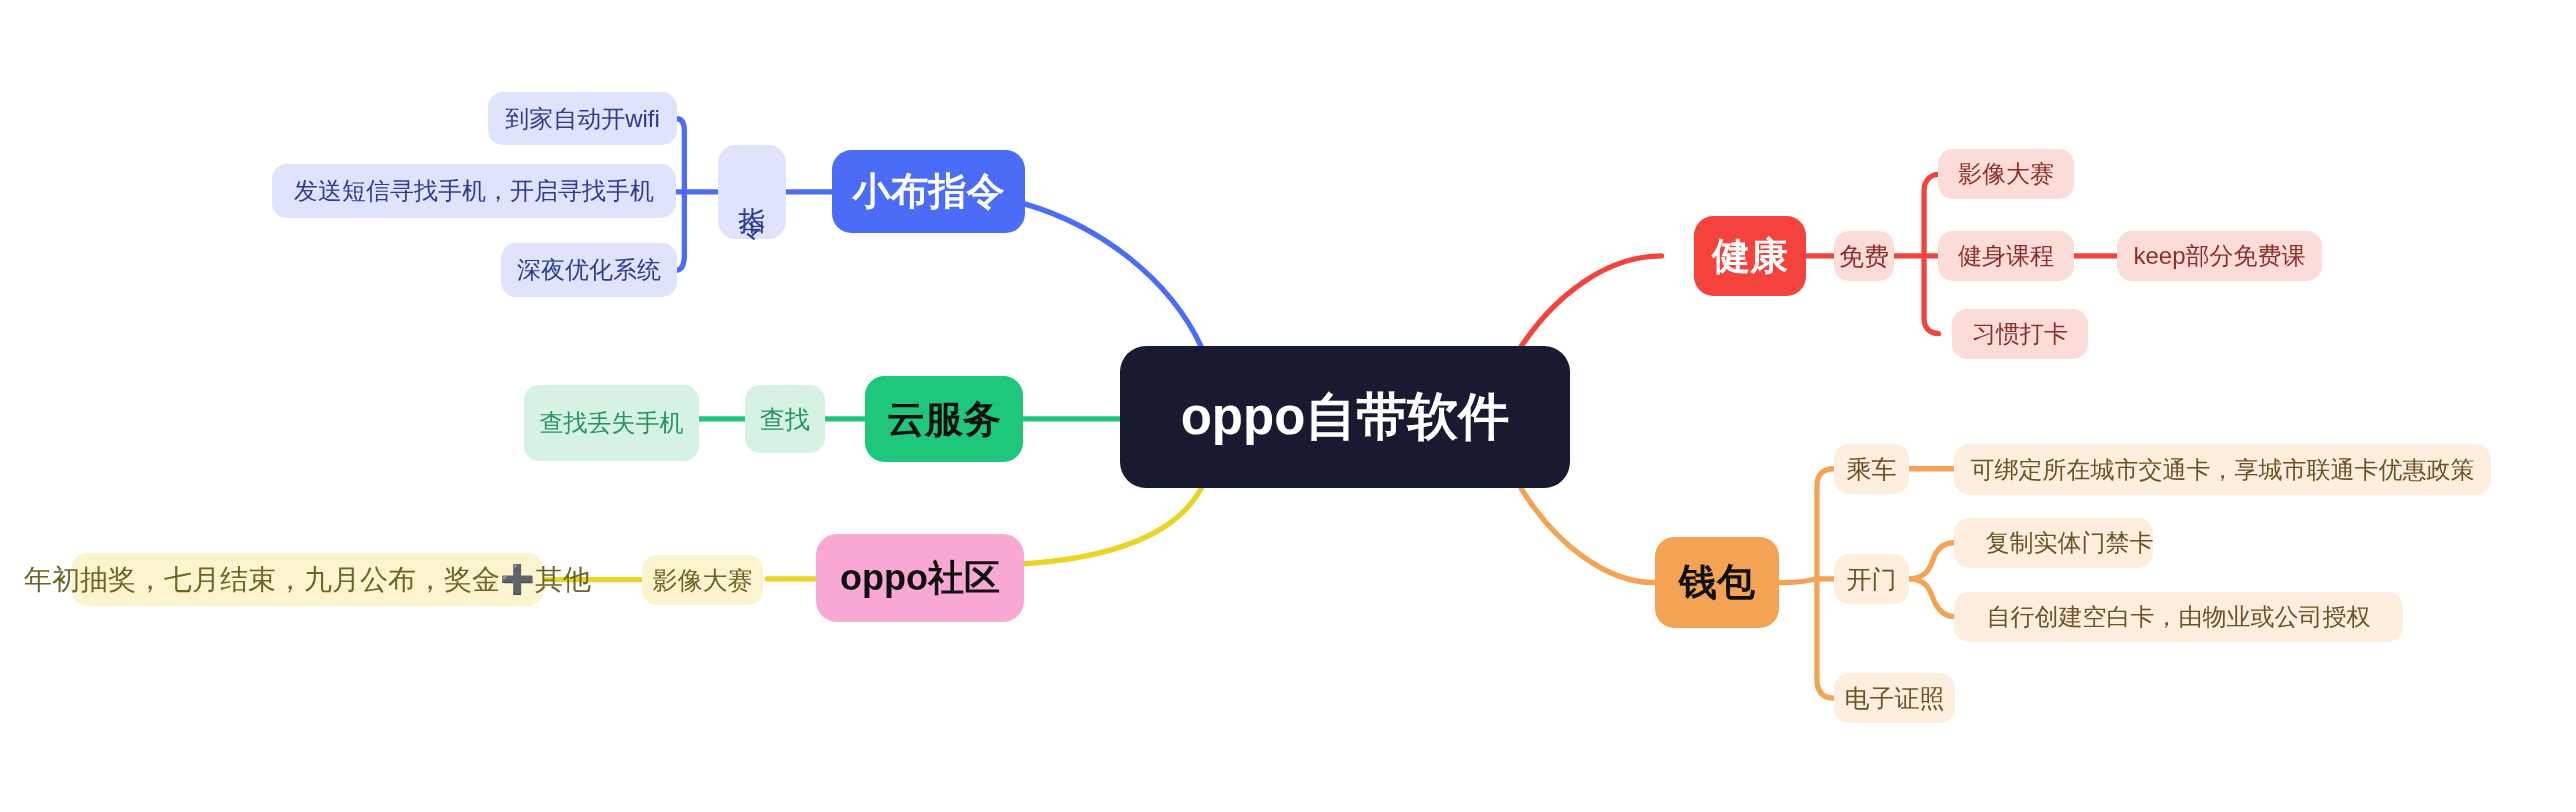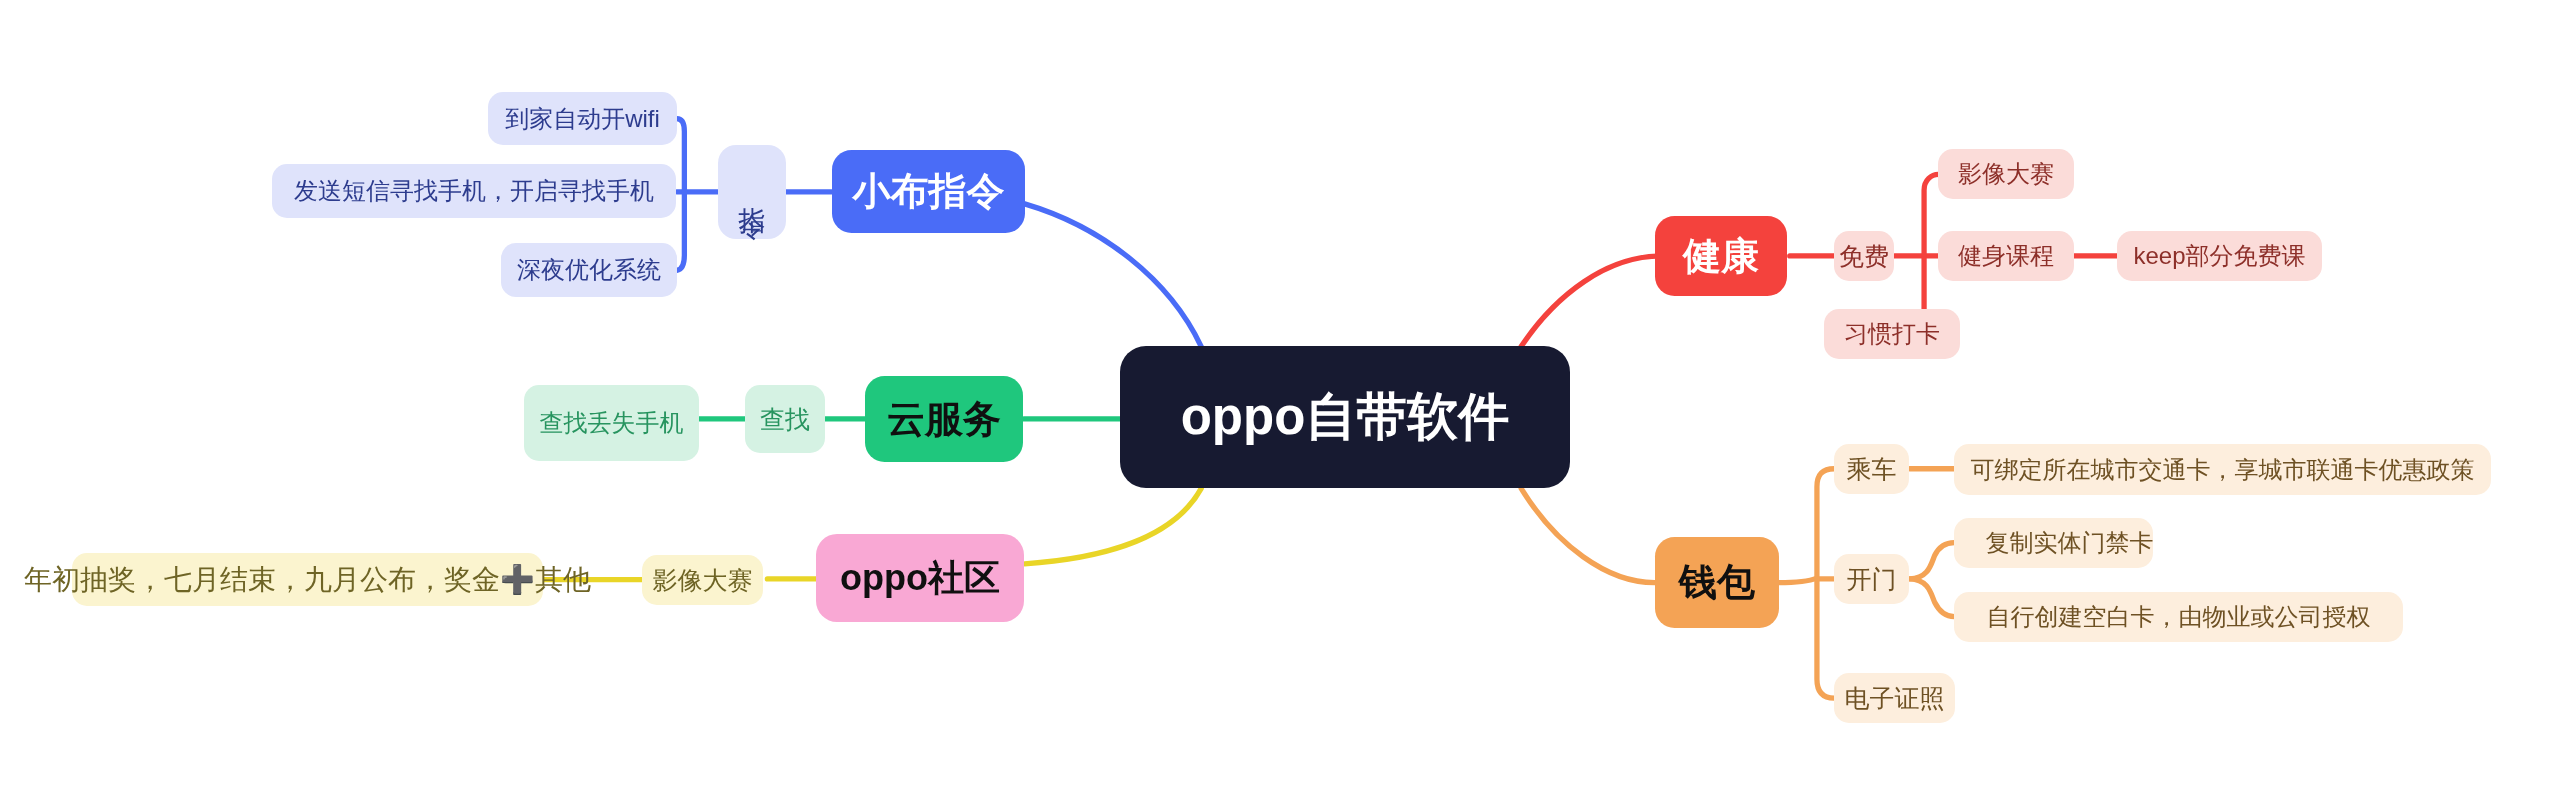--- a/index.html
+++ b/index.html
@@ -87,26 +87,26 @@
   <div class="node p-blue" style="left:832px;top:150px;width:193px;height:83px;text-align:center;">小布指令</div>
 
   <div class="node lv-green" style="left:524px;top:385px;width:175px;height:76px;">查找丢失手机</div>
   <div class="node lv-green group" style="left:745px;top:385px;width:80px;height:68px;">查找</div>
   <div class="node p-green" style="left:865px;top:376px;width:158px;height:86px;">云服务</div>
 
   <div class="node lv-yellow" style="left:72px;top:553px;width:471px;height:53px;">年初抽奖，七月结束，九月公布，奖金➕其他</div>
   <div class="node lv-yellow group" style="left:642px;top:555px;width:121px;height:50px;">影像大赛</div>
   <div class="node p-yellow" style="left:816px;top:534px;width:208px;height:88px;">oppo社区</div>
 
-  <div class="node p-red" style="left:1655px;top:216px;width:132px;height:80px;">健康</div>
+  <div class="node p-red" style="left:1694px;top:216px;width:112px;height:80px;">健康</div>
   <div class="node lv-red group" style="left:1834px;top:231px;width:60px;height:50px;">免费</div>
   <div class="node lv-red" style="left:1938px;top:149px;width:136px;height:50px;">影像大赛</div>
   <div class="node lv-red" style="left:1938px;top:231px;width:136px;height:50px;">健身课程</div>
   <div class="node lv-red" style="left:2117px;top:231px;width:205px;height:50px;">keep部分免费课</div>
-  <div class="node lv-red" style="left:1824px;top:309px;width:136px;height:50px;">习惯打卡</div>
+  <div class="node lv-red" style="left:1952px;top:309px;width:136px;height:50px;">习惯打卡</div>
 
   <div class="node p-orange" style="left:1655px;top:537px;width:124px;height:91px;">钱包</div>
   <div class="node lv-orange group" style="left:1834px;top:444px;width:75px;height:50px;">乘车</div>
   <div class="node lv-orange" style="left:1954px;top:444px;width:537px;height:51px;">可绑定所在城市交通卡，享城市联通卡优惠政策</div>
   <div class="node lv-orange group" style="left:1834px;top:554px;width:75px;height:50px;">开门</div>
   <div class="node lv-orange" style="left:1954px;top:518px;width:199px;height:50px;padding-left:32px;">复制实体门禁卡</div>
   <div class="node lv-orange" style="left:1954px;top:592px;width:449px;height:50px;">自行创建空白卡，由物业或公司授权</div>
   <div class="node lv-orange group" style="left:1834px;top:673px;width:121px;height:50px;">电子证照</div>
 
 </div>

